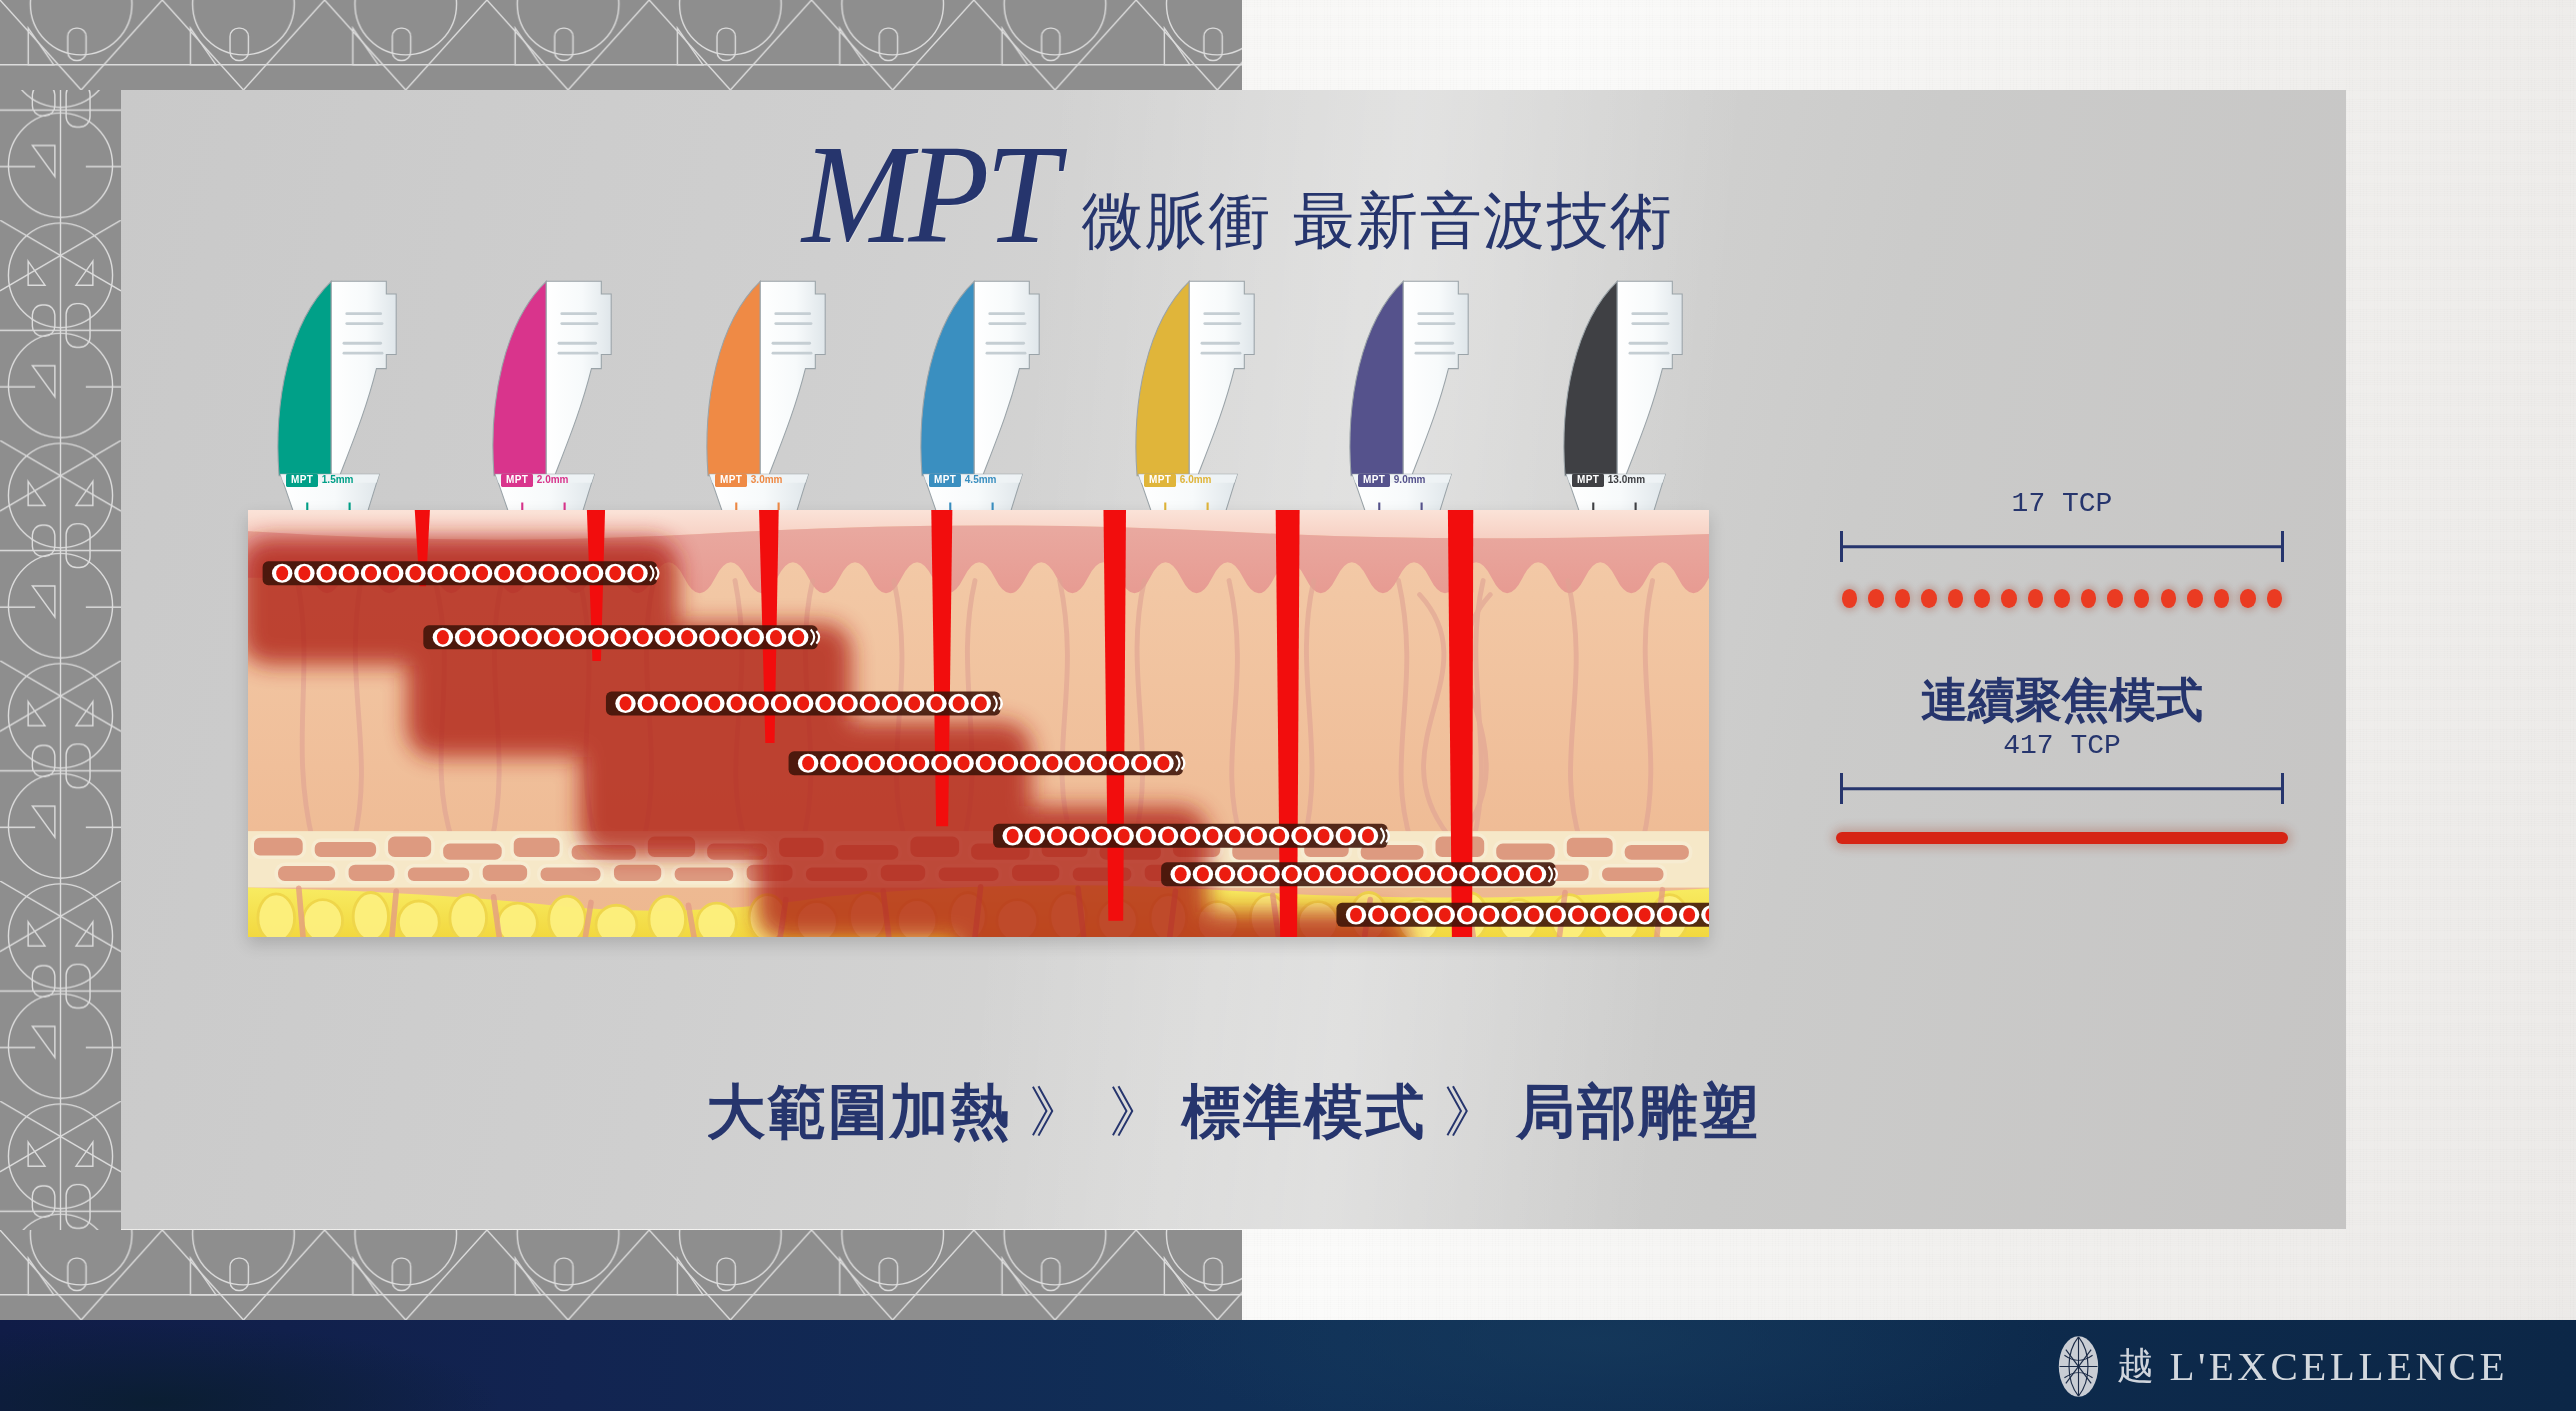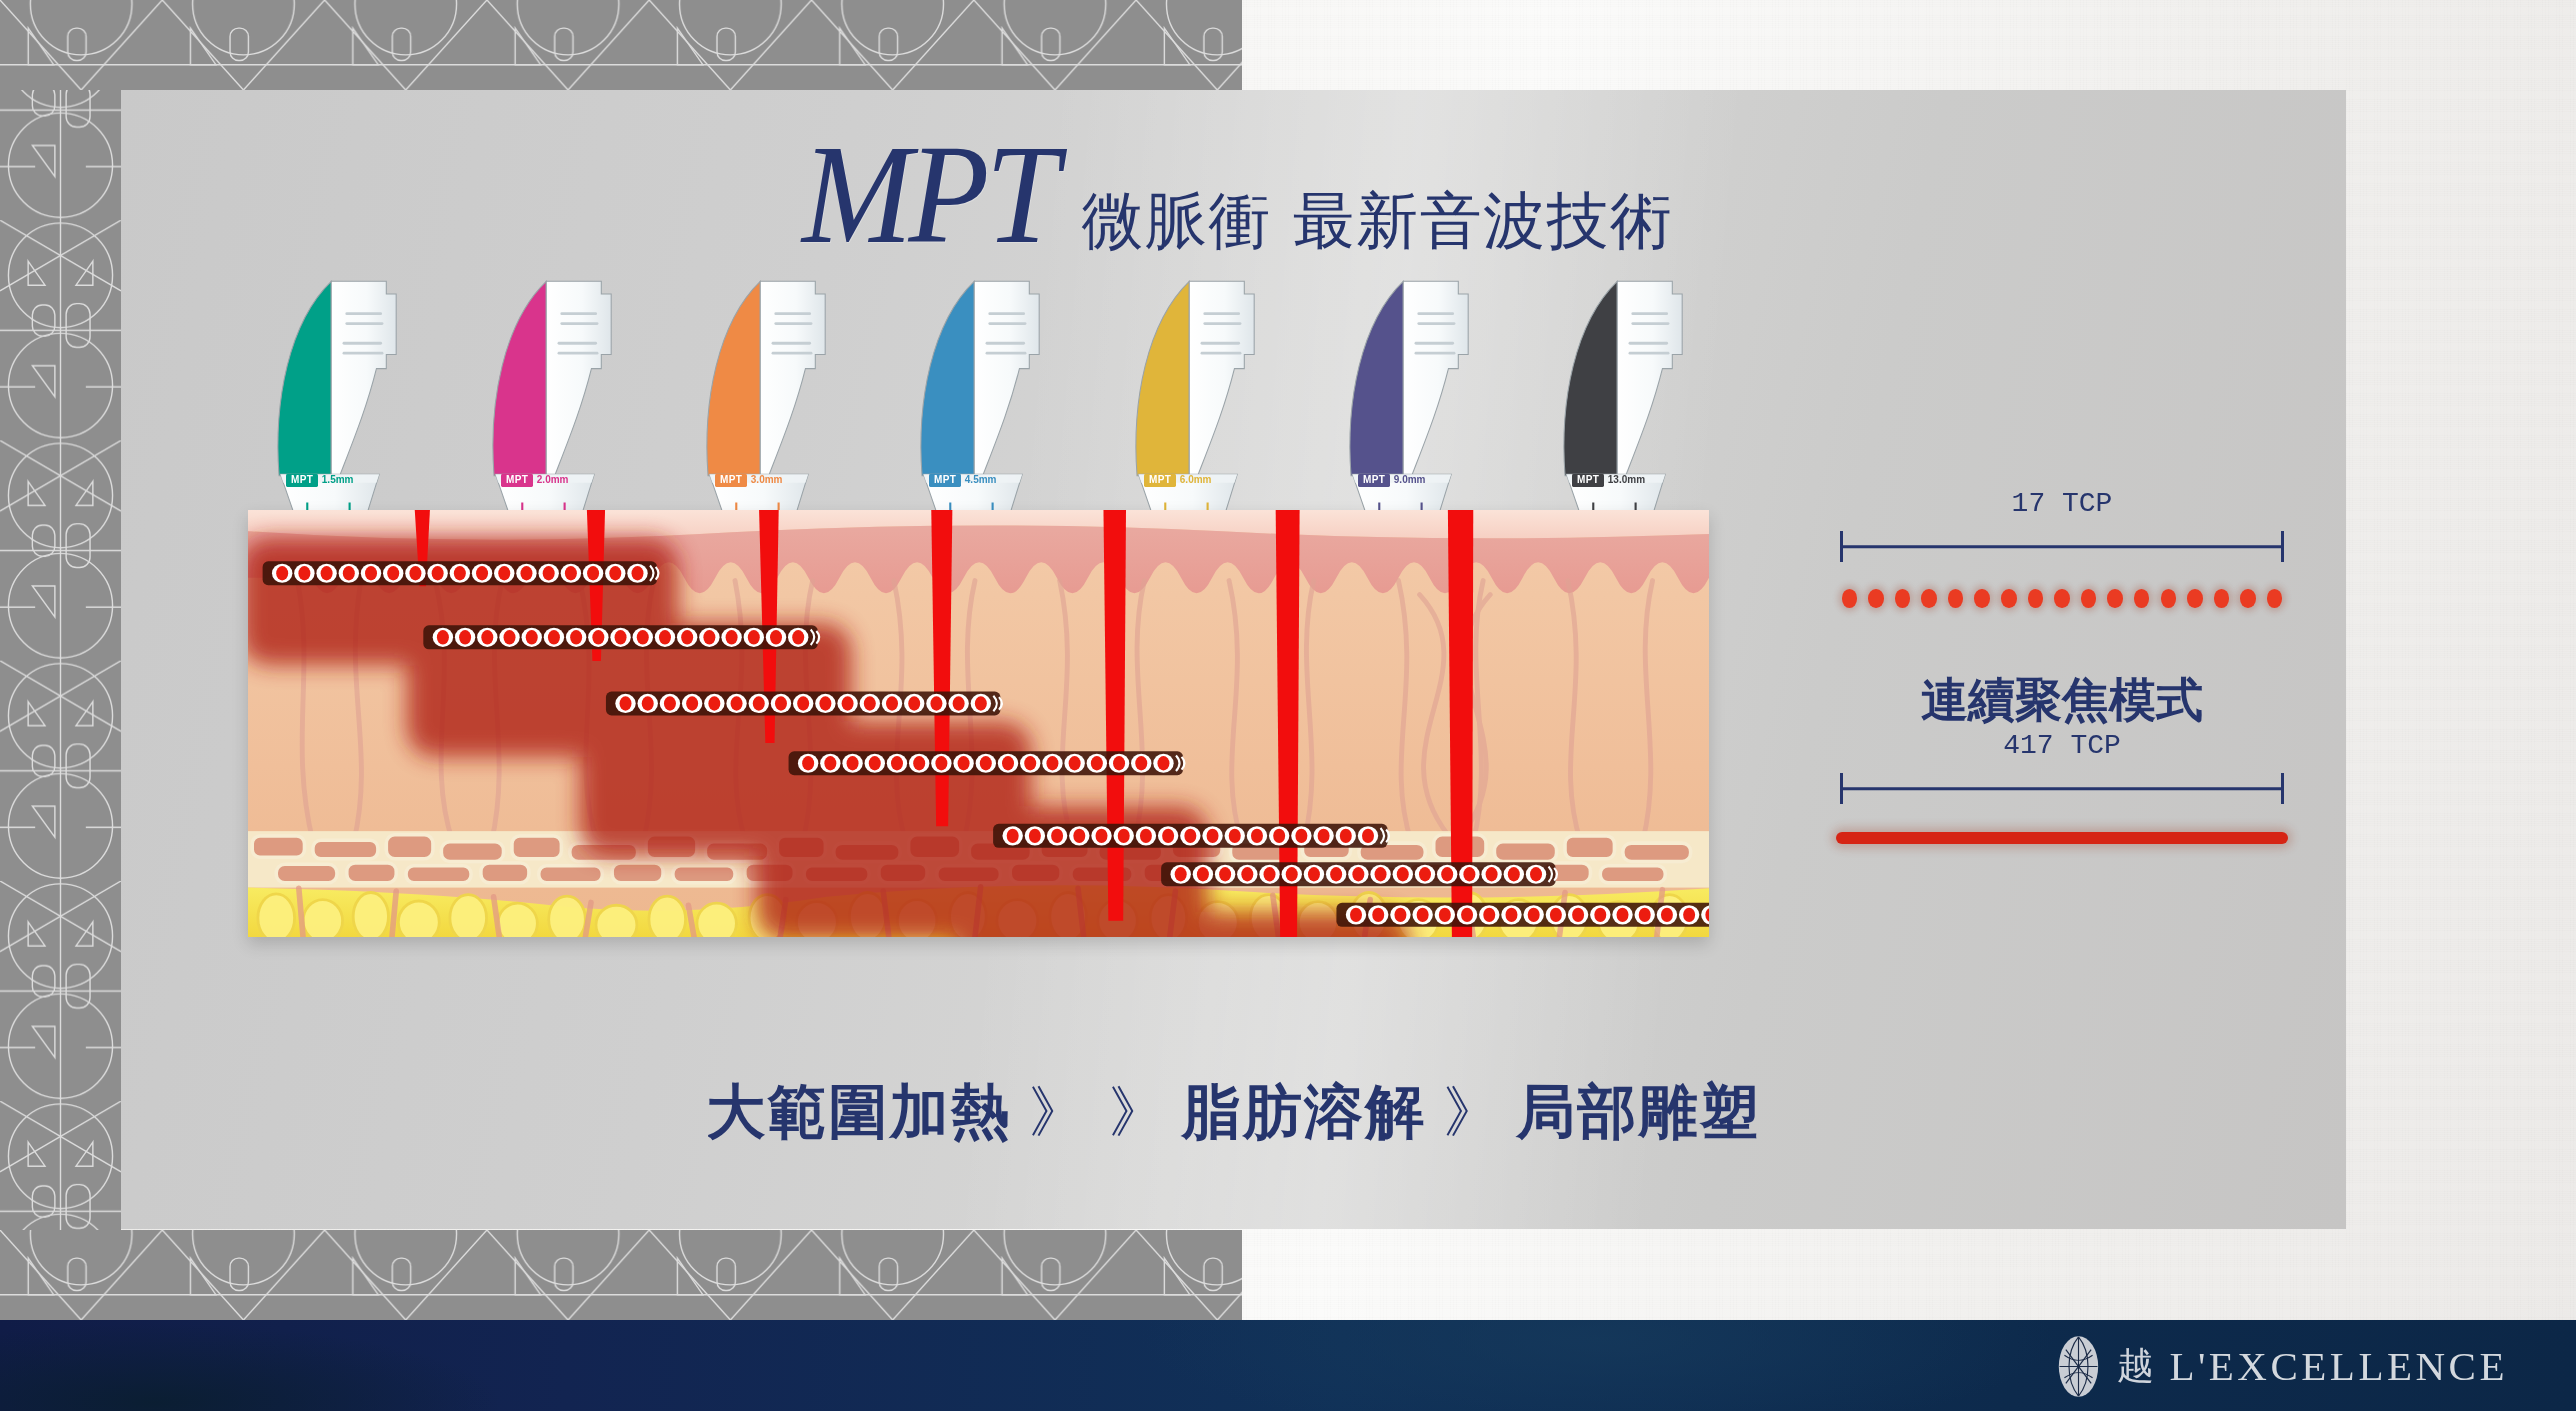--- a/index.html
+++ b/index.html
@@ -975,21 +975,21 @@
           <div class="legend-sub">417 TCP</div>
           <div class="legend-bracket"></div>
           <div class="legend-bar"></div>
         </div>
       </div>
 
     <div id="flow">
         <span class="flow-step">大範圍加熱</span>
         <span class="flow-arrow">》</span>
         <span class="flow-arrow">》</span>
-        <span class="flow-step">脂肪溶解</span>
+        <span class="flow-step">標準模式</span>
         <span class="flow-arrow">》</span>
         <span class="flow-step">局部雕塑</span>
       </div>
   </div>
 
   <div id="bottom-bar">
     <div id="brand">
       <svg id="brand-emblem" viewBox="0 0 64 92">
         <ellipse cx="32" cy="46" rx="28" ry="43" fill="#c9cdd4"></ellipse>
         <g stroke="#1b2a46" stroke-width="1.6" fill="none">

